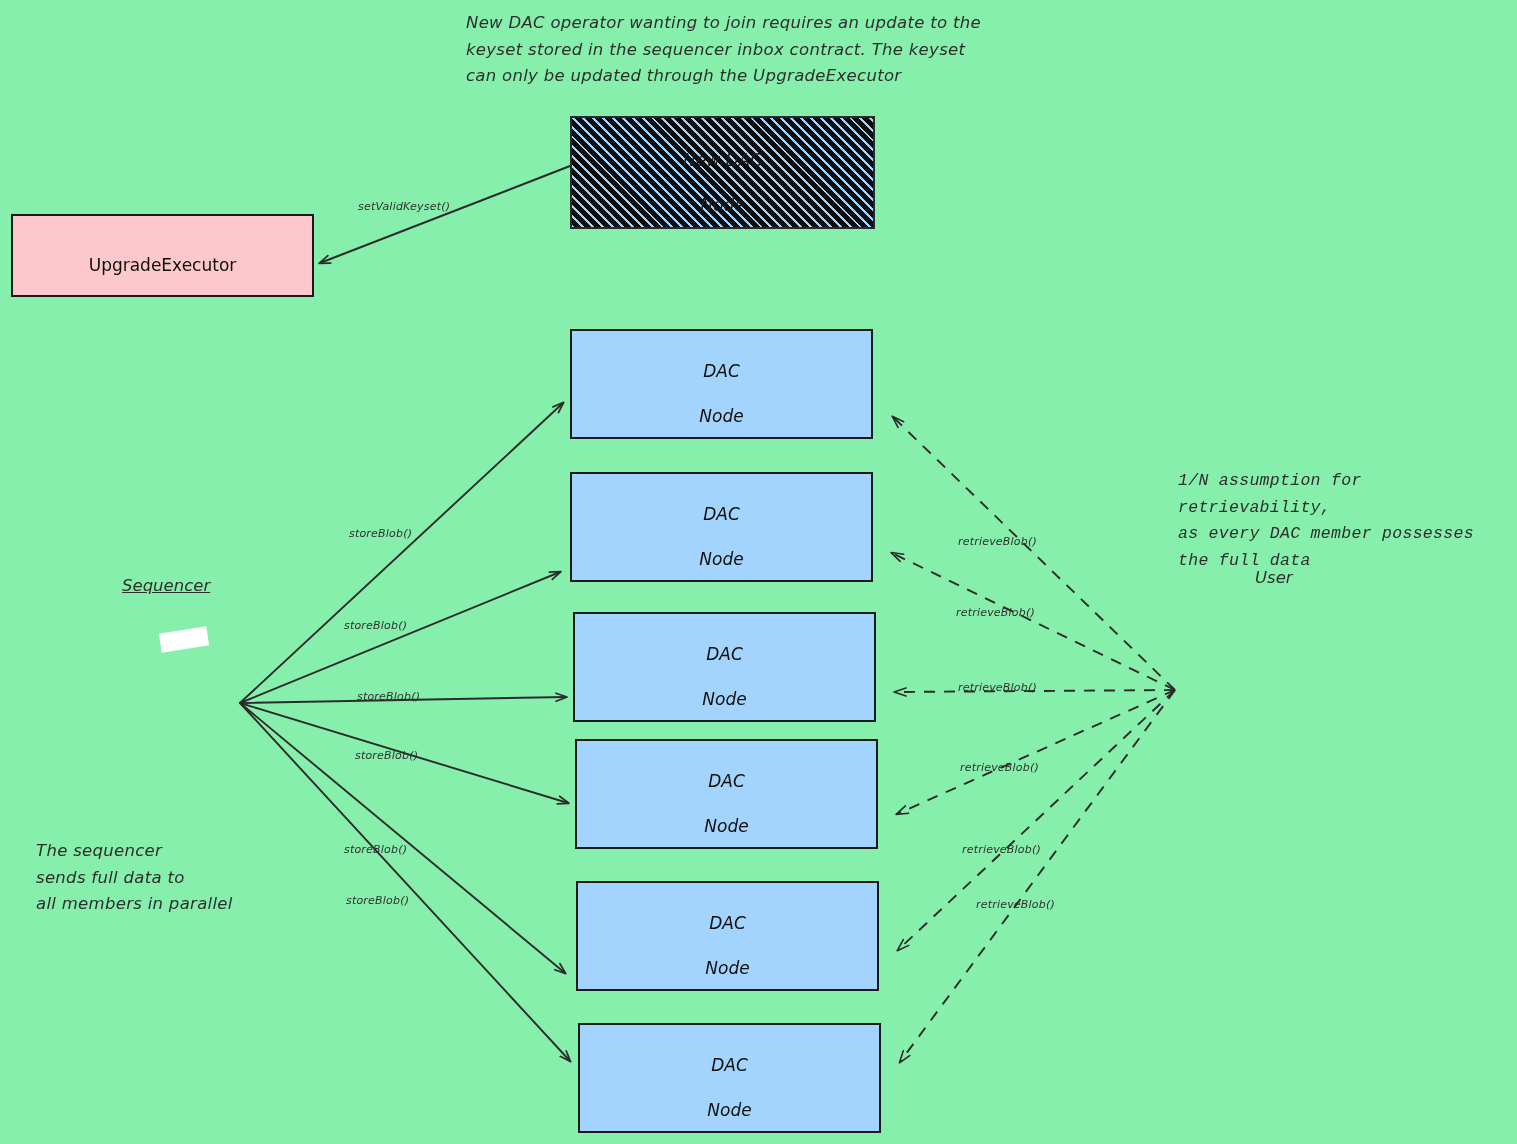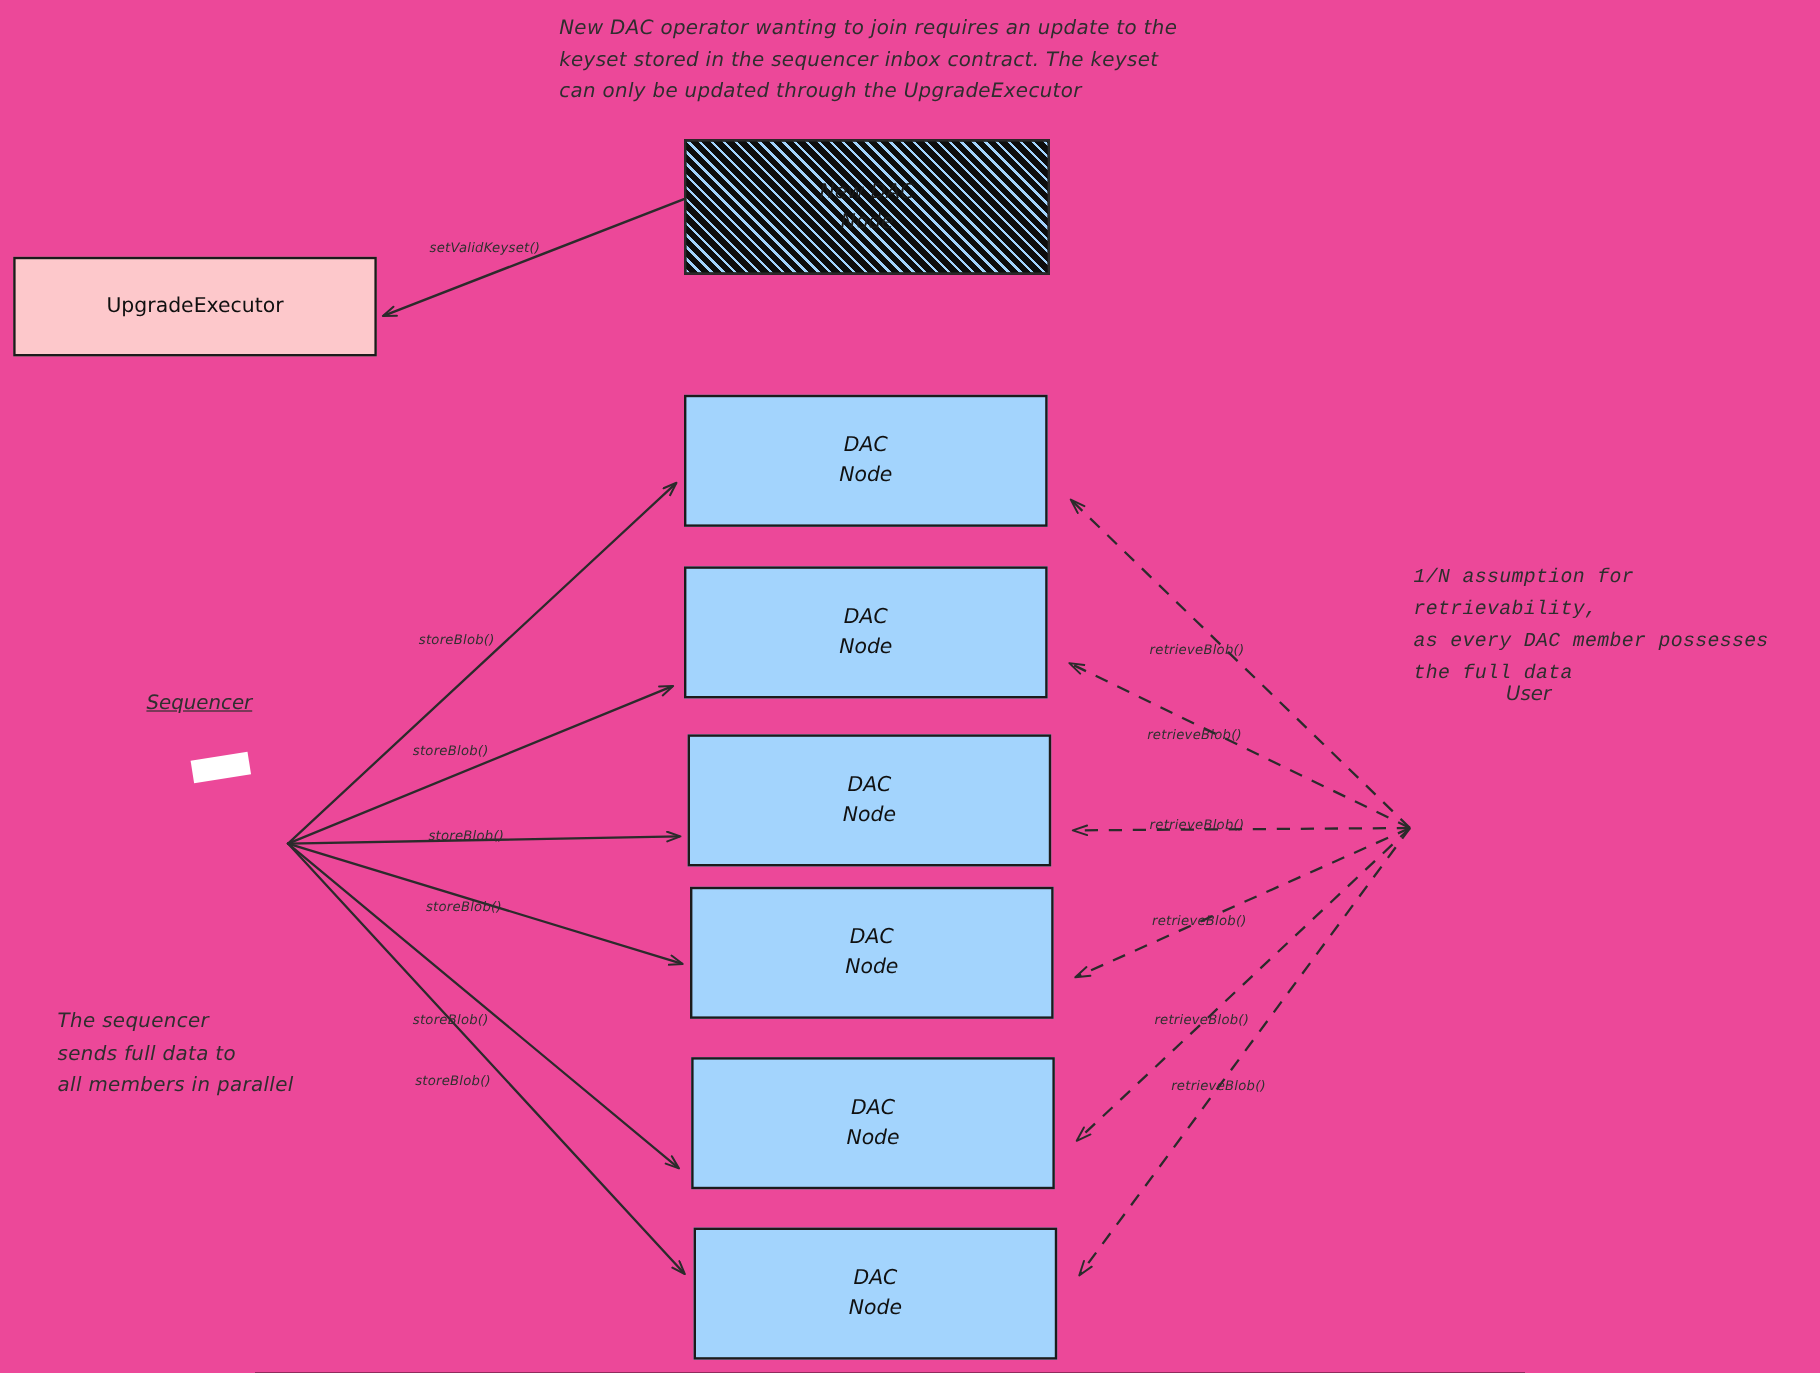--- a/index.html
+++ b/index.html
@@ -4,21 +4,21 @@
 <style>
   html, body {
     margin: 0;
     padding: 0;
     background: #000000;
   }
   #canvas {
     position: relative;
     width: 1517px;
     height: 1144px;
-    background: #ec4899;
+    background: #86efac;
     overflow: hidden;
     font-family: "DejaVu Sans", sans-serif;
   }
   #svg-layer {
     position: absolute;
     left: 0; top: 0;
     width: 1517px;
     height: 1144px;
   }
   
@@ -30,20 +30,21 @@
     flex-direction: column;
     align-items: center;
     justify-content: center;
     line-height: 1.45;
   }
   .node-box .nb-line {
     font-size: 17px;
     color: #101010;
     font-style: italic;
     white-space: nowrap;
+    margin-top: 20px;
   }
   .dac-node { background: #a3d4fd; text-align: center; }
   .exec-node { background: #fdc8cb; }
   .exec-node .nb-line { font-size: 17px; font-style: normal; }
   .new-node {
     background-color: #0a0a0a;
     background-image: repeating-linear-gradient(
       45deg,
       #a3d4fd 0px,
       #a3d4fd 2px,
@@ -167,21 +168,21 @@
   </div>
 
   <div class="node-box dac-node" style="left:578px; top:1023px; width:303px; height:110px;">
     <span class="nb-line">DAC</span>
     <span class="nb-line">Node</span>
   </div>
 
   <div class="actor-label" style="left:122px; top:576px;text-decoration:underline;">Sequencer</div>
   <div class="seq-icon" style="left:160px; top:630px; width:48px; height:19px;"></div>
 
-  <div class="note" style="left:36px; top:838px; width:260px;margin-left:12px;">The sequencer
+  <div class="note" style="left:36px; top:838px; width:260px;">The sequencer
 sends full data to
 all members in parallel</div>
 
   <div class="edge-label" style="left:349px; top:527px;">storeBlob()</div>
   <div class="edge-label" style="left:344px; top:619px;">storeBlob()</div>
   <div class="edge-label" style="left:357px; top:690px;">storeBlob()</div>
   <div class="edge-label" style="left:355px; top:749px;">storeBlob()</div>
   <div class="edge-label" style="left:344px; top:843px;">storeBlob()</div>
   <div class="edge-label" style="left:346px; top:894px;">storeBlob()</div>
 

